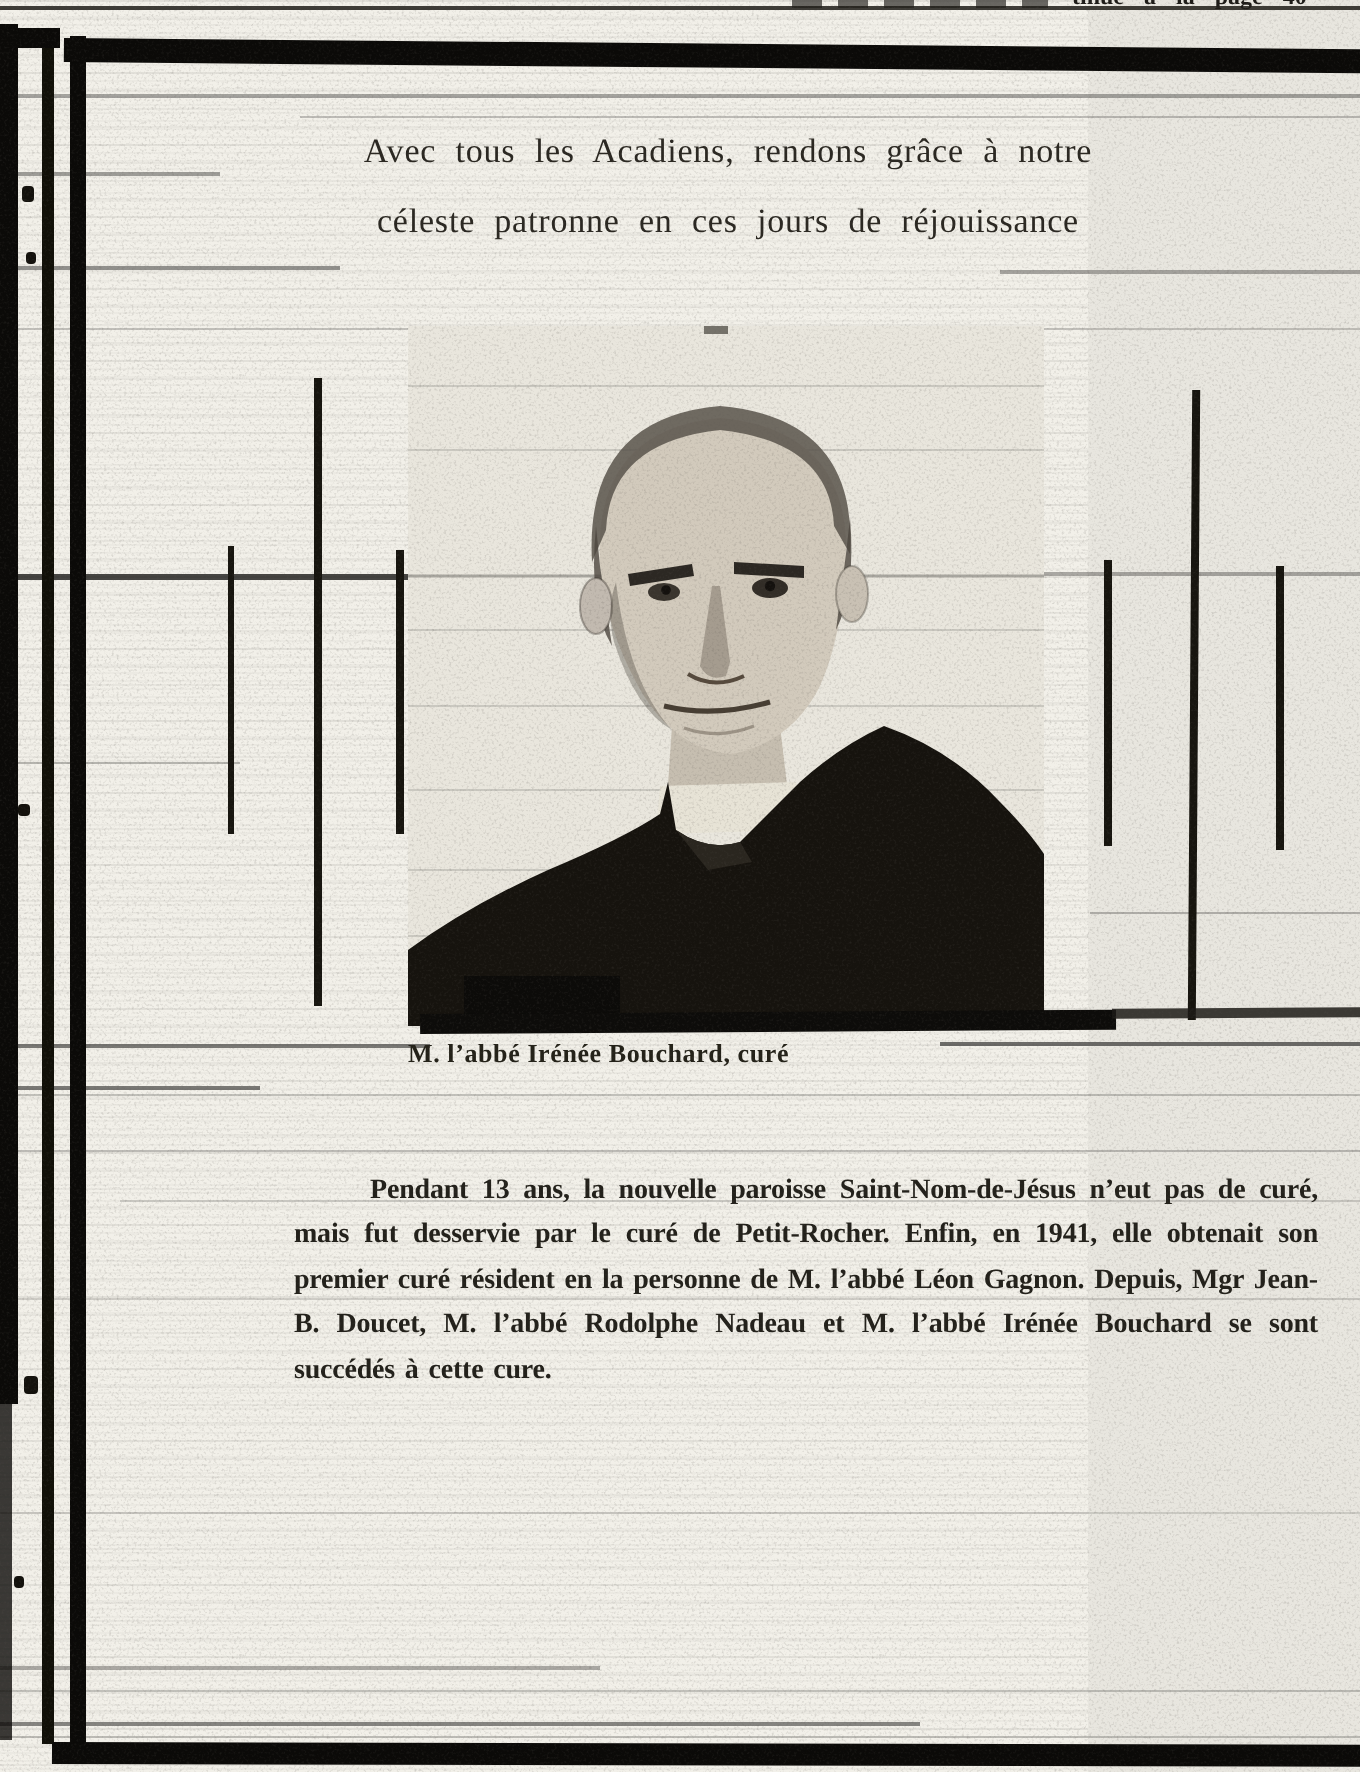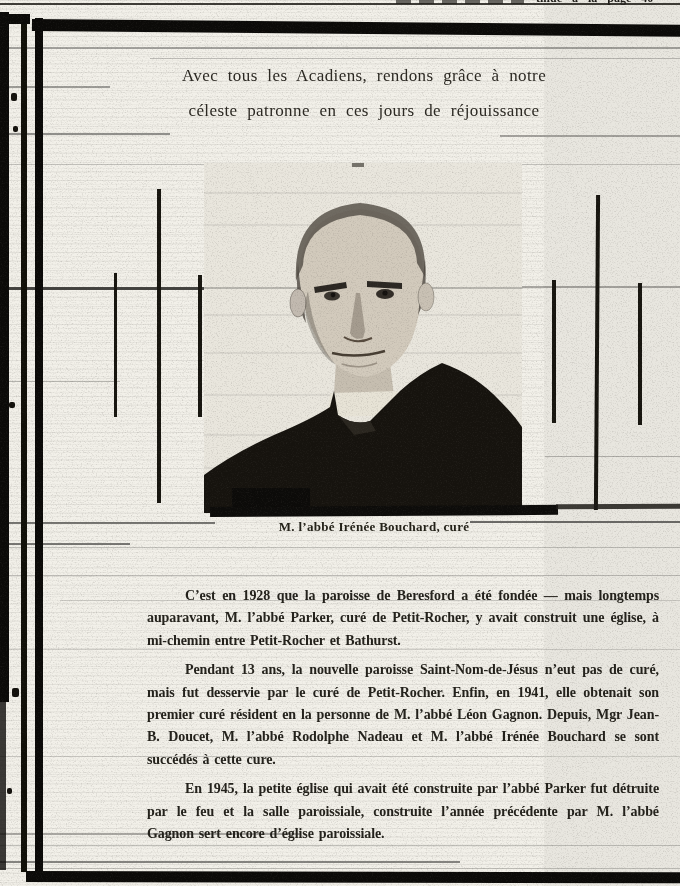--- a/index.html
+++ b/index.html
@@ -23,21 +23,21 @@
   .bottombar-main{left:26px;top:871px;width:660px;height:11px;transform:rotate(0.12deg);transform-origin:left top;}
   
   .headline{left:0;top:58px;width:680px;text-align:center;transform:translateX(24px);
     font-size:17px;letter-spacing:.4px;word-spacing:5px;color:#2b2822;}
   .headline .hl{display:block;line-height:35px;}
   
   .photo{left:204px;top:163px;width:318px;height:350px;}
   
   .caption-bar{left:210px;top:507px;width:348px;height:10px;background:#0d0c0a;transform:rotate(-0.35deg);transform-origin:left top;}
   .caption-bar-ext{left:556px;top:504px;width:124px;height:5px;background:#1c1a16;opacity:.85;transform:rotate(-0.3deg);}
-  .caption{left:204px;top:519px;width:340px;text-align:center;font-weight:bold;font-size:13px;letter-spacing:.3px;color:#242219;}
+  .caption{left:204px;top:519px;width:340px;font-weight:bold;font-size:13px;letter-spacing:.3px;color:#242219;}
   
   .article{left:147px;top:585px;width:512px;}
   .article p{
     margin:0 0 7px 0;font-weight:bold;font-size:14px;line-height:22.4px;
     text-align:justify;text-indent:38px;color:#23211b;letter-spacing:-0.1px;word-spacing:1.5px;
   }
   
   .edge-clip{left:536px;top:0;width:144px;height:6px;overflow:hidden;}
   .edge-clip span{position:absolute;top:-9px;left:0;width:144px;font-weight:bold;font-size:12px;word-spacing:7px;color:#1e1c18;white-space:nowrap;}
   .edge-smudge{left:396px;top:0;width:128px;height:4px;opacity:.7;
@@ -142,23 +142,21 @@
     <div class="scratch" style="left:552px;top:280px;width:4px;height:143px;"></div>
     <div class="scratch" style="left:595px;top:195px;width:4px;height:315px;transform:rotate(0.4deg);"></div>
     <div class="scratch" style="left:638px;top:283px;width:4px;height:142px;"></div>
   </div>
 
   <div class="abs caption-bar"></div>
   <div class="abs caption-bar-ext"></div>
   <div class="abs caption">M. l’abbé Irénée Bouchard, curé</div>
 
   <div class="abs article">
-    <p>C’est en 1928 que la paroisse de Beresford a été fondée — mais longtemps auparavant, M. l’abbé Parker, curé de Petit-Rocher, y avait construit une église, à mi-chemin entre Petit-Rocher et Bathurst.</p>
     <p>Pendant 13 ans, la nouvelle paroisse Saint-Nom-de-Jésus n’eut pas de curé, mais fut desservie par le curé de Petit-Rocher. Enfin, en 1941, elle obtenait son premier curé résident en la personne de M. l’abbé Léon Gagnon. Depuis, Mgr Jean-B. Doucet, M. l’abbé Rodolphe Nadeau et M. l’abbé Irénée Bouchard se sont succédés à cette cure.</p>
-    <p>En 1945, la petite église qui avait été construite par l’abbé Parker fut détruite par le feu et la salle paroissiale, construite l’année précédente par M. l’abbé Gagnon sert encore d’église paroissiale.</p>
   </div>
 
   <div>
     <div class="bar" style="left:0;top:12px;width:9px;height:690px;"></div>
     <div class="bar" style="left:0;top:702px;width:6px;height:168px;opacity:.8;"></div>
     <div class="bar" style="left:21px;top:16px;width:6px;height:856px;background:#111008;"></div>
     <div class="bar" style="left:35px;top:18px;width:8px;height:856px;"></div>
     <div class="bar" style="left:0;top:14px;width:30px;height:10px;"></div>
     <div class="bar topbar-main"></div>
     <div class="bar bottombar-main"></div>

